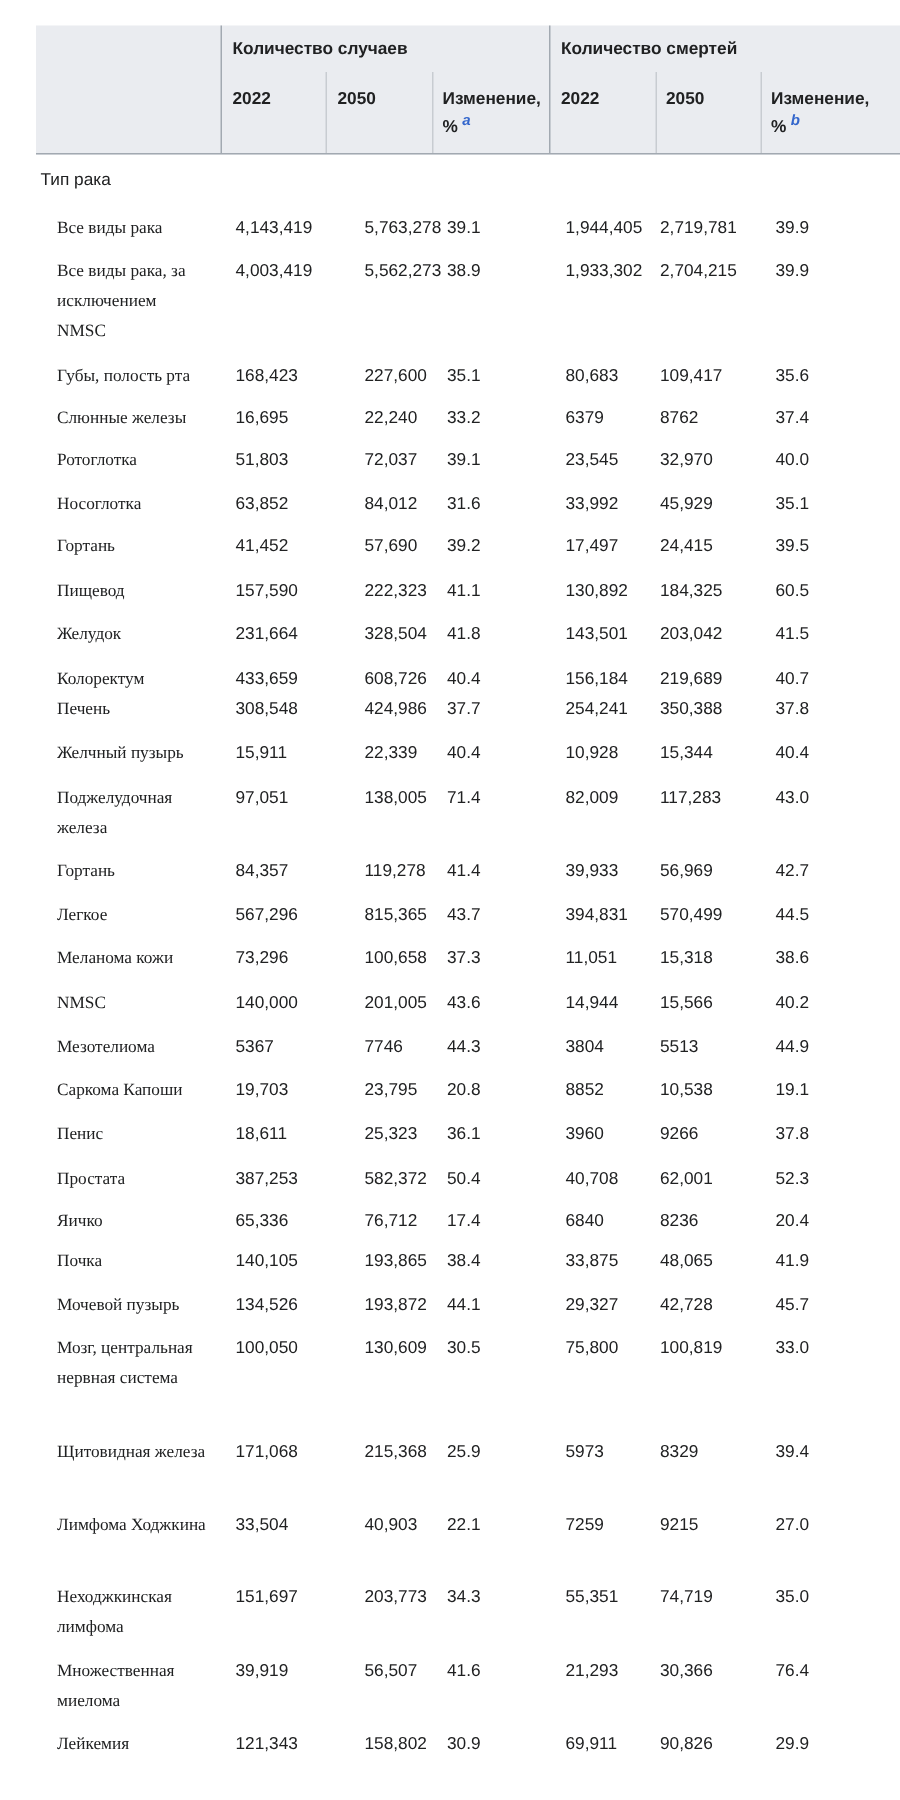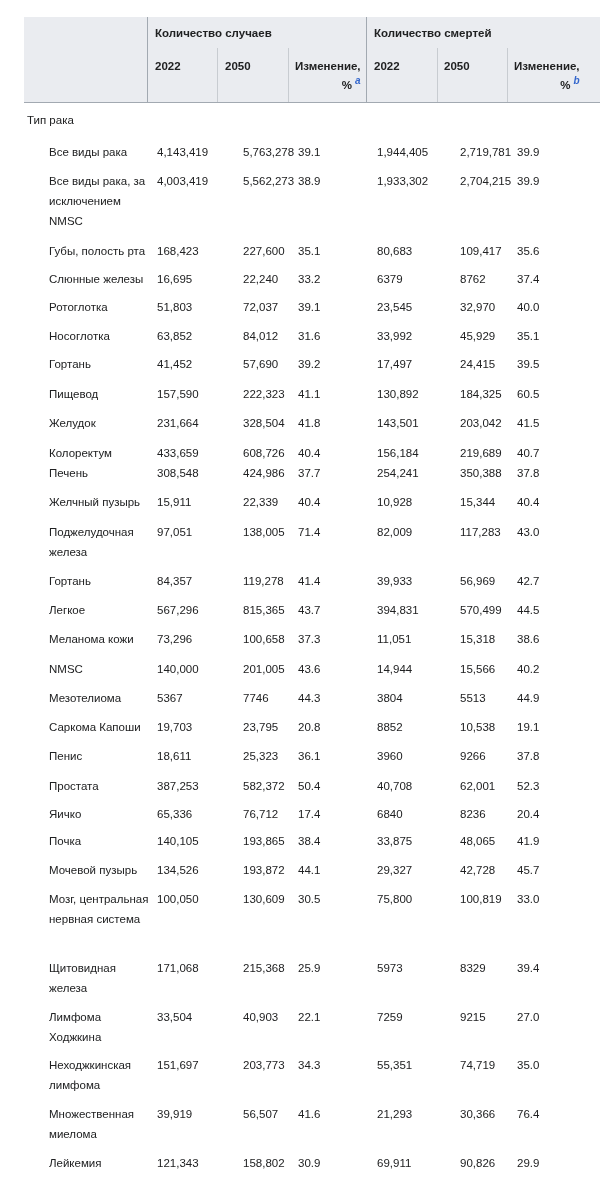--- a/index.html
+++ b/index.html
@@ -3,28 +3,28 @@
 <meta charset="utf-8">
 <style>
   html, body { margin: 0; padding: 0; background: #ffffff; }
   body { width: 600px; height: 1200px; position: relative; overflow: hidden;
          font-family: "Liberation Sans", "DejaVu Sans", sans-serif; color: #202122; font-size: 12px; }
   .hdr { position: absolute; left: 24px; top: 17px; width: 576px; height: 85px;
          background: #eaecf0; border-bottom: 1px solid #a2a9b1; }
   .vline { position: absolute; width: 1px; background: #c8ccd1; }
   .vline.full { top: 17px; height: 85px; background: #a2a9b1; }
   .vline.sub { top: 48px; height: 54px; }
-  .hcell { position: absolute; font-weight: bold; font-size: 11.5px; line-height: 19px; color: #202122; text-align: right; }
+  .hcell { position: absolute; font-weight: bold; font-size: 11.5px; line-height: 19px; color: #202122; }
   .sup { color: #3366cc; font-style: italic; font-weight: bold; font-size: 10px; vertical-align: super; line-height: 0; margin-left: 3px; }
   .section { position: absolute; left: 27px; top: 114px; font-size: 11.5px; text-align: right; }
   .row { position: absolute; left: 0; width: 600px; }
   .row .c { position: absolute; top: 0; font-size: 11.5px; line-height: 20px; }
-  .row .name { left: 49px; width: 100px; }
+  .row .name { left: 38px; width: 100px; font-family: Liberation Serif, serif; }
   .c1 { left: 157px; } .c2 { left: 243px; } .c3 { left: 298px; }
-  .c4 { left: 377px; } .c5 { left: 460px; } .c6 { left: 517px; }
+  .c4 { left: 377px; } .c5 { left: 440px; } .c6 { left: 517px; }
 </style>
 </head>
 <body>
 
 <div class="hdr"></div>
 <div class="vline full" style="left:147px"></div>
 <div class="vline full" style="left:366px"></div>
 <div class="vline sub" style="left:217px"></div>
 <div class="vline sub" style="left:288px"></div>
 <div class="vline sub" style="left:437px"></div>

